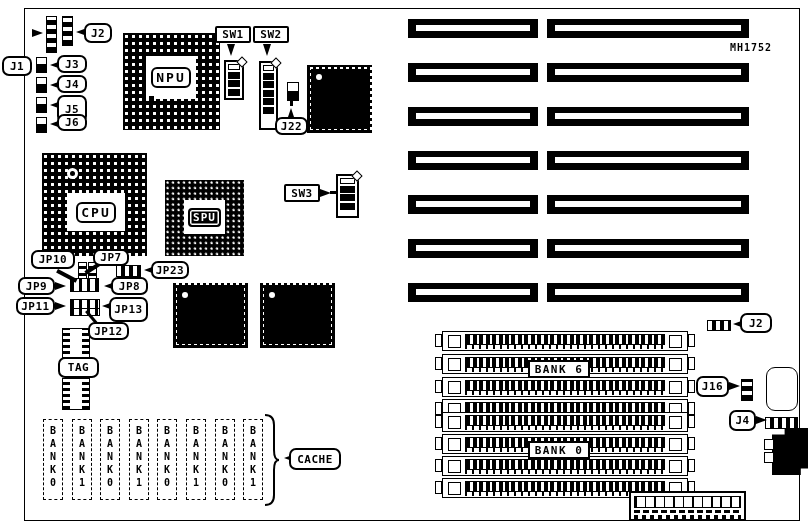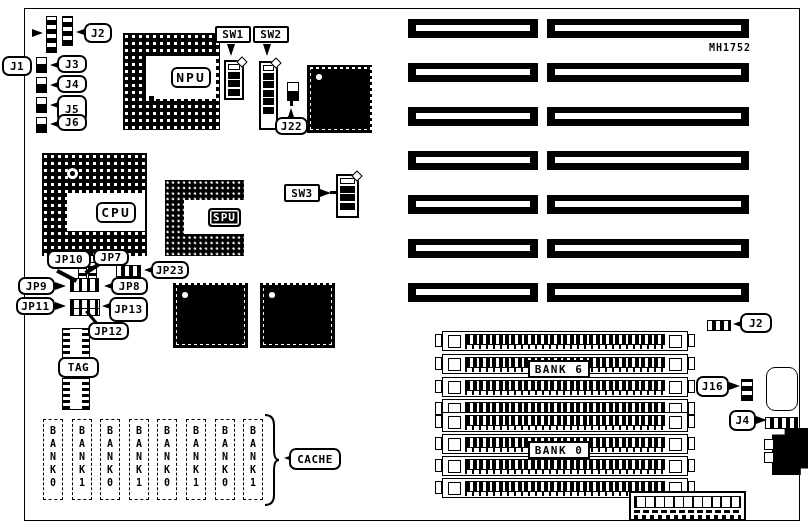--- a/index.html
+++ b/index.html
@@ -16,21 +16,21 @@
   .lbl.plain{border-radius:0;z-index:12;}
   
   .slot{position:absolute;background:#000;}
   .slot .slit{position:absolute;left:8px;right:8px;top:6px;height:6px;background:#fff;}
   
   .pga{position:absolute;background-color:#000;
        background-image:radial-gradient(circle at 3.5px 3.5px,#fff 1.4px,rgba(0,0,0,0) 1.9px);
        background-size:7px 7px;}
   .pga.fine{background-image:radial-gradient(circle at 2.5px 2.5px,#fff 1px,rgba(0,0,0,0) 1.4px);
        background-size:5.5px 5.5px;}
-  .inner-sq{position:absolute;background:#fff;display:flex;align-items:center;justify-content:center;padding-left:20px;}
+  .inner-sq{position:absolute;background:#fff;display:flex;align-items:center;justify-content:center;}
   .chip-lbl{border:2px solid #000;border-radius:6px;background:#fff;font-weight:bold;font-size:13px;
        letter-spacing:2px;padding:0 3px;line-height:17px;z-index:3;}
   .chip-lbl.inv{background:#000;color:#fff;box-shadow:inset 0 0 0 1.5px #fff;font-size:11px;
        letter-spacing:1px;line-height:15px;border-radius:4px;}
   .mark-sq{position:absolute;width:5px;height:5px;background:#000;z-index:4;}
   .mark-ring{position:absolute;width:11px;height:11px;background:#fff;border-radius:50%;z-index:4;}
   .mark-ring b{position:absolute;left:3px;top:3px;width:5px;height:5px;background:#000;border-radius:50%;}
   
   .qfp{position:absolute;background-color:#fff;
        background-image:repeating-linear-gradient(90deg,#000 0 3px,rgba(0,0,0,0) 3px 6px),
@@ -85,21 +85,21 @@
   .tri.l{border-right:11px solid #000;}
   .tri.d{border-top:12px solid #000;}
   .tri.u{border-bottom:12px solid #000;}
   .lineseg{position:absolute;background:#000;transform-origin:0 0;z-index:11;}
 </style>
 </head>
 <body>
 
 <div class="stage">
   <div class="outline"></div>
-  <div class="ref-text" style="left:709px;top:42px;">MH1752</div>
+  <div class="ref-text" style="left:730px;top:42px;">MH1752</div>
 
   <div class="lbl" style="left:2px;top:24px;width:30px;height:20px;margin-top:32px;">J1</div>
   <div class="tri r" style="left:32px;top:29px;"></div>
   <div class="conn-v" style="left:46px;top:16px;width:9px;height:35px;"></div>
   <div class="conn-v" style="left:62px;top:16px;width:9px;height:28px;"></div>
   <div class="tri l" style="left:72px;top:28px;"></div>
   <div class="lbl" style="left:84px;top:23px;width:28px;height:20px;">J2</div>
 
   <div class="conn-sm" style="left:36px;top:57px;width:9px;height:14px;"></div>
   <div class="tri l" style="left:46px;top:61px;"></div>
@@ -218,21 +218,21 @@
   <div class="tri r" style="left:320px;top:189px;"></div>
   <div class="lineseg" style="left:330px;top:191px;width:7px;height:3px;"></div>
   <div class="sw" style="left:336px;top:174px;width:23px;height:44px;">
     <div class="notch"></div>
     <div class="cell open"></div>
     <div class="cell"></div>
     <div class="cell"></div>
     <div class="cell"></div>
   </div>
 
-  <div class="lbl" style="left:47px;top:250px;width:44px;height:19px;">JP10</div>
+  <div class="lbl" style="left:31px;top:250px;width:44px;height:19px;">JP10</div>
   <div class="lineseg" style="left:58px;top:269px;width:22px;height:4px;transform:rotate(28deg);"></div>
   <div class="lbl" style="left:93px;top:249px;width:36px;height:17px;">JP7</div>
   <div class="lineseg" style="left:100px;top:266px;width:16px;height:3.5px;transform:rotate(147deg);"></div>
   <div class="conn-h" style="left:116px;top:265px;width:23px;height:10px;"></div>
   <div class="tri l" style="left:140px;top:266px;"></div>
   <div class="lbl" style="left:151px;top:261px;width:38px;height:18px;">JP23</div>
 
   <div class="lbl" style="left:18px;top:277px;width:37px;height:18px;">JP9</div>
   <div class="tri r" style="left:55px;top:282px;"></div>
   <div class="tri l" style="left:100px;top:282px;"></div>

